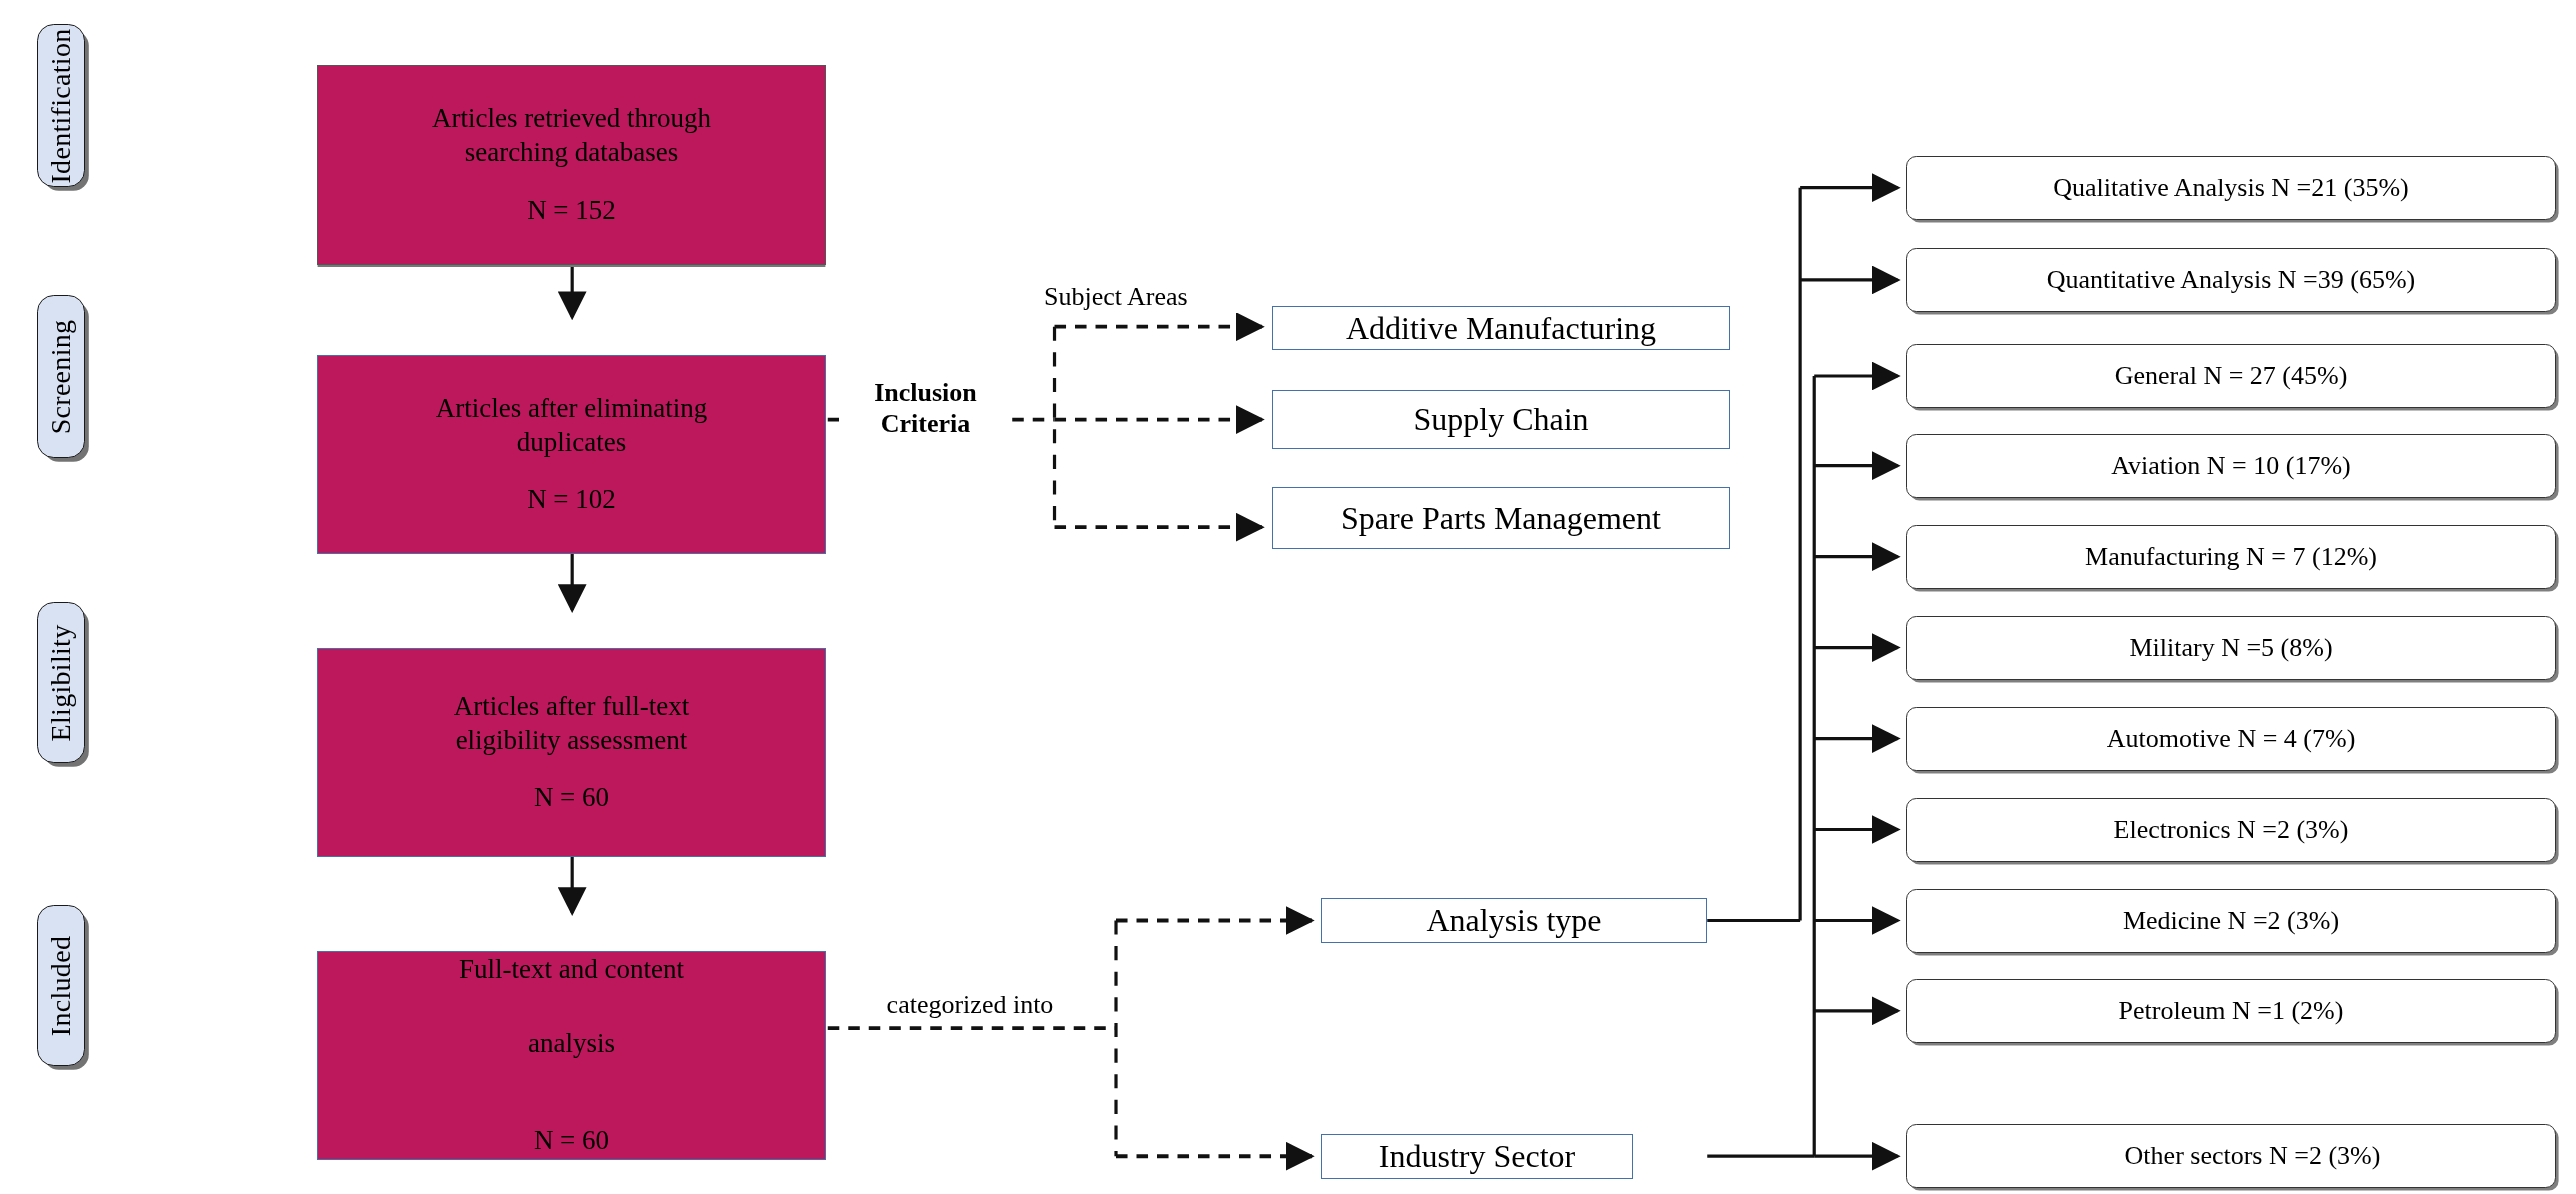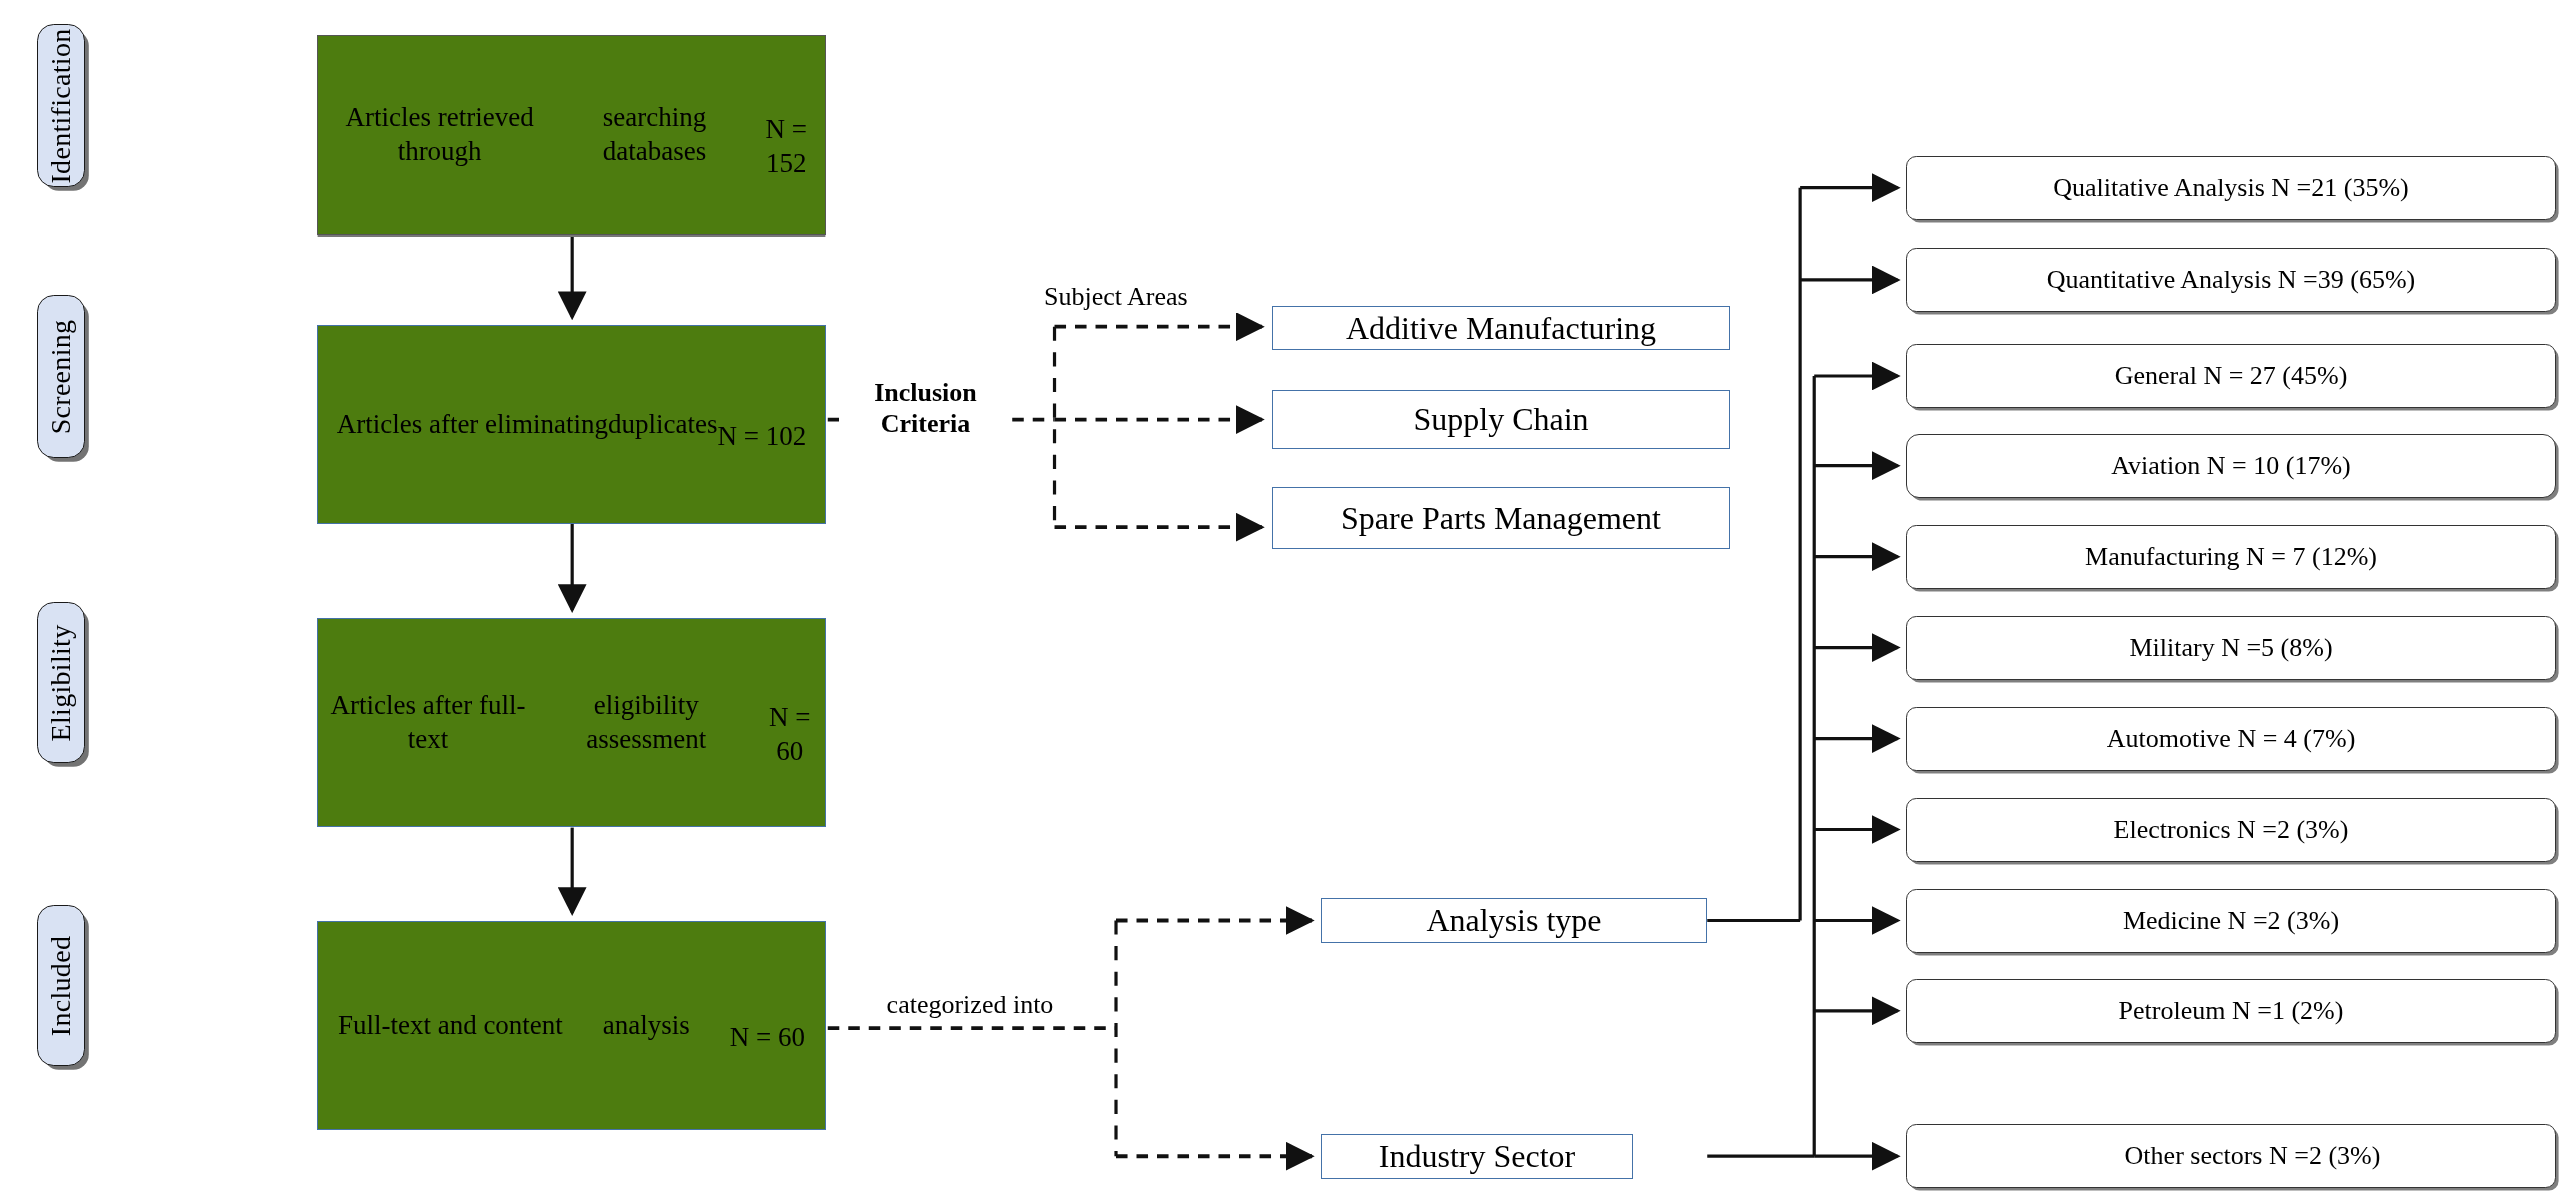--- a/index.html
+++ b/index.html
@@ -9,23 +9,23 @@
   #stage{position:absolute;left:0;top:0;width:2576px;height:1194px;}
 
   
   .stage-label{position:absolute;background:#d9e2f3;border:1.9px solid #1a1a1a;
       border-radius:16.7px;box-shadow:5.1px 5.1px 0 -1.3px rgba(0,0,0,0.55);
       display:flex;align-items:center;justify-content:center;}
   .stage-label span{transform:rotate(-90deg);white-space:nowrap;
       font-size:28px;letter-spacing:0.3px;line-height:1;}
 
   
-  .mainbox{position:absolute;background:#4d7c0f;border:1.9px solid #4472a8;
-      display:flex;align-items:center;justify-content:center;
-      text-align:center;font-size:27px;line-height:1.25;box-sizing:border-box;}
+  .mainbox{position:absolute;background:#be185d;border:1.9px solid #4472a8;
+      display:flex;flex-direction:column;align-items:center;justify-content:center;
+      text-align:center;font-size:27px;line-height:1.25;box-sizing:border-box;margin-top:30px;}
   .mainbox.gray{border:1.9px solid #555;box-shadow:0 2.6px 0 -0.6px #777;}
   .mainbox .ln{display:block;}
   .mainbox .nline{margin-top:24px;}
 
   
   .midbox{position:absolute;background:#fff;border:1.9px solid #4472a8;
       display:flex;align-items:center;justify-content:center;
       font-size:32px;box-sizing:border-box;}
 
   
@@ -155,21 +155,21 @@
 
   <div class="outbox" style="left:1906px;top:156px;width:650px;height:64px;">
     <span>Qualitative Analysis N =21 (35%)</span>
   </div>
   <div class="outbox" style="left:1906px;top:248px;width:650px;height:64px;">
     <span>Quantitative Analysis N =39 (65%)</span>
   </div>
   <div class="outbox" style="left:1906px;top:344px;width:650px;height:64px;">
     <span>General N = 27 (45%)</span>
   </div>
-  <div class="outbox" style="left:1906px;top:434px;width:650px;height:64px;border-radius:13px;">
+  <div class="outbox" style="left:1906px;top:434px;width:650px;height:64px;">
     <span>Aviation N = 10 (17%)</span>
   </div>
   <div class="outbox" style="left:1906px;top:525px;width:650px;height:64px;">
     <span>Manufacturing N = 7 (12%)</span>
   </div>
   <div class="outbox" style="left:1906px;top:616px;width:650px;height:64px;">
     <span>Military N =5 (8%)</span>
   </div>
   <div class="outbox" style="left:1906px;top:707px;width:650px;height:64px;">
     <span>Automotive N = 4 (7%)</span>

